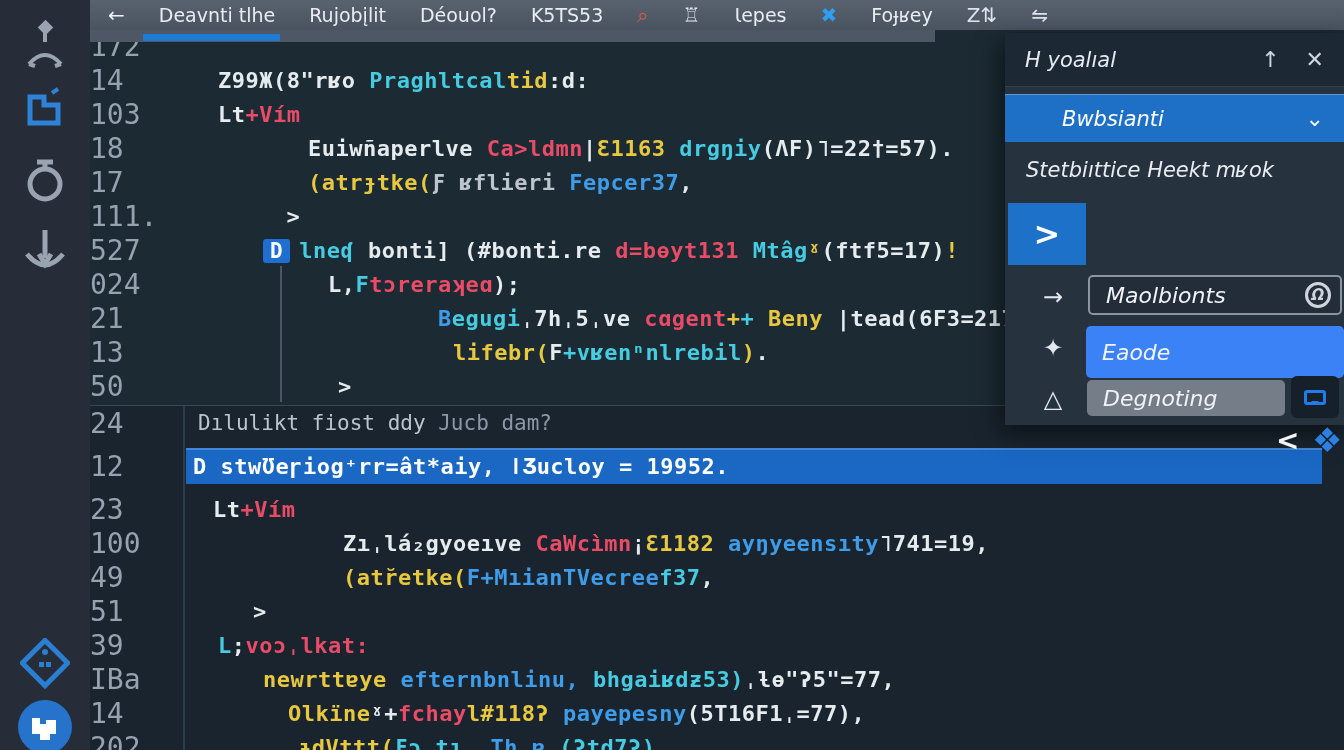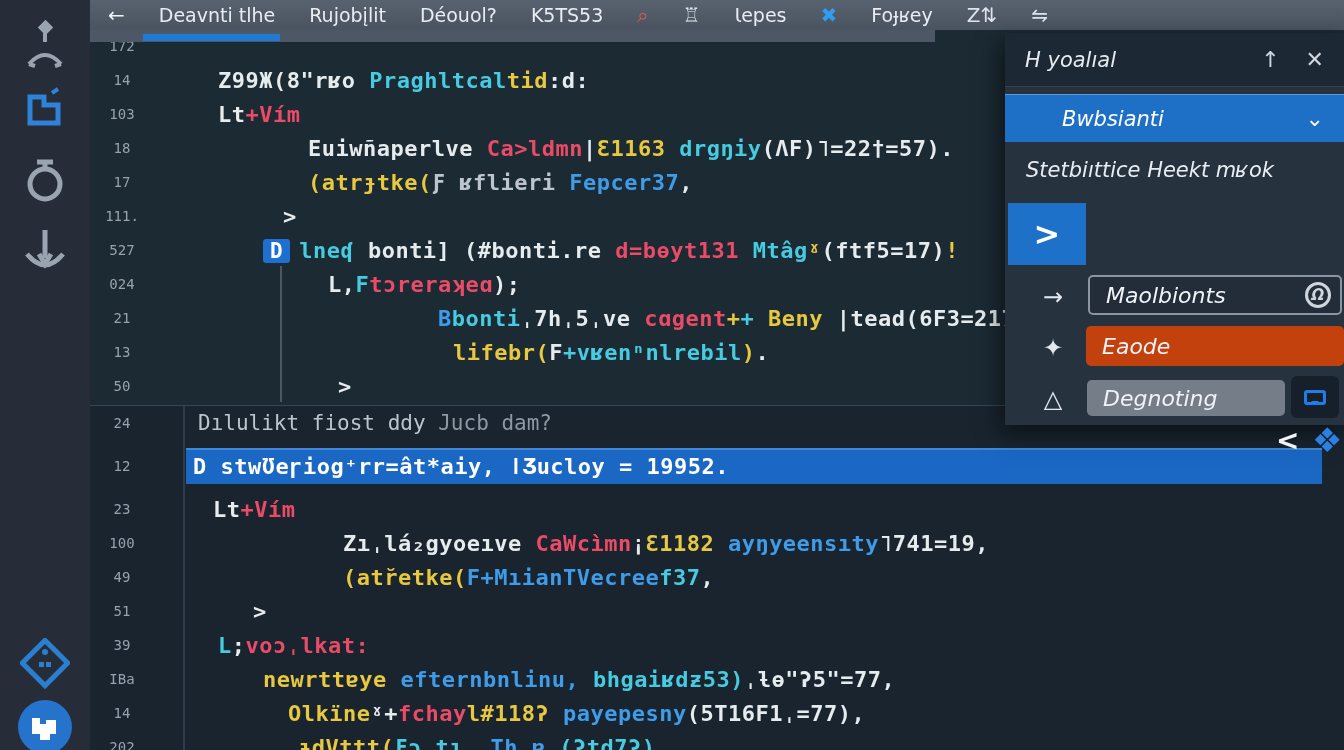--- a/index.html
+++ b/index.html
@@ -24,22 +24,22 @@
   .tab-ind { position:absolute; left:53px; bottom:1px; width:137px; height:7px;
              background:#1f7ad4; }
 
   
   .pane { position:absolute; left:90px; overflow:hidden;
           font-family:"DejaVu Sans Mono","DejaVu Sans",monospace; }
   .pane-top { top:30px; height:375px; width:1254px; background:#1b2a33; z-index:5; }
   .pane-bot { top:405px; height:345px; width:1254px; background:#19242f;
               border-top:1px solid #39465a; z-index:5; }
   .row { display:flex; align-items:center; height:34px; white-space:pre; position:relative; }
-  .ln { flex:0 0 78px; text-align:center; padding-right:14px; color:#97a2ae;
-        font-size:14px; }
+  .ln { flex:0 0 78px; text-align:left; padding-right:14px; color:#97a2ae;
+        font-size:28px; }
   .txt { font-size:22px; font-weight:bold; letter-spacing:.5px; white-space:pre; }
   .w  { color:#e6ebee; } .w2 { color:#bcc5ce; } .g { color:#8d98a4; }
   .r  { color:#ea4b66; } .y  { color:#e7c83f; } .c { color:#46cbe0; }
   .b  { color:#3f9ce8; } .sel{ color:#ffffff; }
   .chip { background:#1e6fd0; color:#fff; border-radius:3px; padding:0 7px;
           margin-right:9px; font-size:21px; }
   .hdr .txt { font-weight:normal; font-size:21px; letter-spacing:0; }
   .brow-sel { margin-top:8px; margin-bottom:0; height:36px; }
   .brow-sel .selbar { position:absolute; left:96px; right:22px; top:0; bottom:0;
           background:#1a67c4; border-top:2px solid #4187d6; }
@@ -64,21 +64,21 @@
   .p-drop .chev { margin-right:20px; font-size:22px; }
   .p-sub { padding:16px 0 0 21px; font-size:21px; color:#e8edf2; }
   .p-next { position:absolute; left:3px; top:170px; width:78px; height:62px;
             background:#1e71c9; color:#fff; display:flex; align-items:center;
             justify-content:center; font-size:32px; font-weight:bold; }
   .p-item-ic { position:absolute; font-size:24px; color:#e3e8ee; width:40px; text-align:center; }
   .p-box { position:absolute; display:flex; align-items:center; padding-left:16px;
            font-size:22px; color:#f0f3f7; border-radius:5px; }
   .p-box1 { left:83px; top:242px; width:254px; height:40px; border:2px solid #8b95a2;
             background:#222d39; }
-  .p-box2 { left:81px; top:293px; width:258px; height:40px; background:#c2410c; }
+  .p-box2 { left:81px; top:293px; width:258px; height:52px; background:#3b82f6; }
   .p-box3 { left:82px; top:347px; width:198px; height:36px; background:#757d89; }
   .p-circ { position:absolute; right:9px; width:26px; height:26px; border-radius:50%;
             border:3px solid #cfd5dc; color:#cfd5dc; font-size:15px; display:flex;
             align-items:center; justify-content:center; font-weight:bold; }
   .p-chatbox { position:absolute; left:286px; top:343px; width:48px; height:42px;
                background:#16202b; border-radius:6px; display:flex; align-items:center;
                justify-content:center; }
   .chat-glyph { width:22px; height:15px; border:3px solid #1f7ce8; border-radius:3px;
                 position:relative; }
   .chat-glyph::after { content:""; position:absolute; left:4px; bottom:-7px;
@@ -160,21 +160,21 @@
   <main class="pane pane-top">
     <div id="lines-top" style="margin-top:-1px">
         <div class="row"><span class="ln">172</span><span class="txt" style="padding-left: 50px;"></span></div>
         <div class="row"><span class="ln">14</span><span class="txt" style="padding-left: 50px;"><span class="w">Z99Ж(8"rʁo </span><span class="c">Praghltcal</span><span class="y">tid</span><span class="w">:d:</span></span></div>
         <div class="row"><span class="ln">103</span><span class="txt" style="padding-left: 50px;"><span class="w">Lt</span><span class="r">+Vím</span></span></div>
         <div class="row"><span class="ln">18</span><span class="txt" style="padding-left: 140px;"><span class="w">Euiwñaperlve </span><span class="r">Ca&gt;ldmn</span><span class="w">|</span><span class="y">Ɛ1163 </span><span class="c">drgŋiy</span><span class="w">(ΛϜ)˥=22†=57).</span></span></div>
         <div class="row"><span class="ln">17</span><span class="txt" style="padding-left: 140px;"><span class="y">(atrɟtke(</span><span class="w2">Ƒ ʁflieri </span><span class="b">Fepcer37</span><span class="w">,</span></span></div>
         <div class="row"><span class="ln">111.</span><span class="txt" style="padding-left: 115px;"><span class="w">&gt;</span></span></div>
         <div class="row"><span class="ln">527</span><span class="txt" style="padding-left: 95px;"><span class="chip">D</span><span class="c">lneʠ </span><span class="w">bonti] (#bonti.re </span><span class="r">d=bɵyt131 </span><span class="c">Mtâg</span><span class="y">ˠ</span><span class="w">(ftf5=17)</span><span class="y">ǃ</span></span></div>
         <div class="row"><span class="ln">024</span><span class="txt" style="padding-left: 160px;"><span class="w">L,</span><span class="c">F</span><span class="r">tɔreraʞeɑ</span><span class="w">);</span></span></div>
-        <div class="row"><span class="ln">21</span><span class="txt" style="padding-left: 270px;"><span class="b">B</span><span class="c">bonti</span><span class="w">ˌ7hˌ5ˌve </span><span class="r">cɑgent</span><span class="y">+</span><span class="c">+ </span><span class="y">Beny </span><span class="w">|tead(6Ϝ3=2171=</span></span></div>
+        <div class="row"><span class="ln">21</span><span class="txt" style="padding-left: 270px;"><span class="b">B</span><span class="c">egugi</span><span class="w">ˌ7hˌ5ˌve </span><span class="r">cɑgent</span><span class="y">+</span><span class="c">+ </span><span class="y">Beny </span><span class="w">|tead(6Ϝ3=2171=</span></span></div>
         <div class="row"><span class="ln">13</span><span class="txt" style="padding-left: 285px;"><span class="y">lifebr(</span><span class="w">F</span><span class="c">+vʁenⁿnlrebil</span><span class="y">)</span><span class="w">.</span></span></div>
         <div class="row"><span class="ln">50</span><span class="txt" style="padding-left: 170px;"><span class="w">&gt;</span></span></div>
       </div>
     <div class="guide"></div>
   </main>
 
   <section class="pane pane-bot">
     <div class="gutline"></div>
     <div id="lines-bot">
         <div class="row hdr"><span class="ln">24</span><span class="txt" style="padding-left: 30px;"><span class="w2">Dılulikt fiost ddy </span><span class="g">Jucb dam?</span></span></div>

